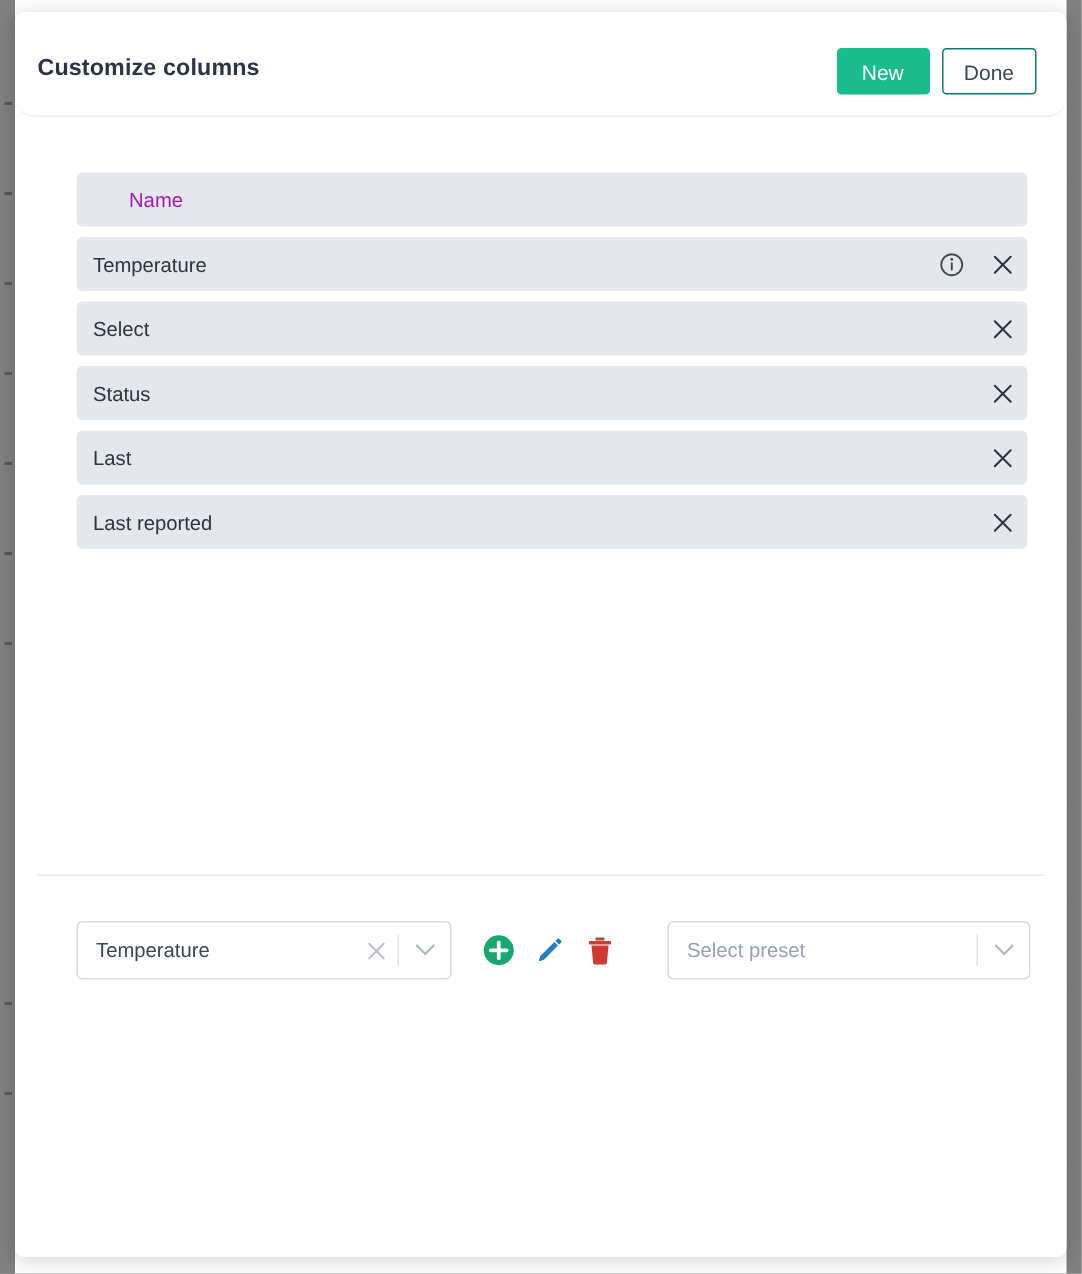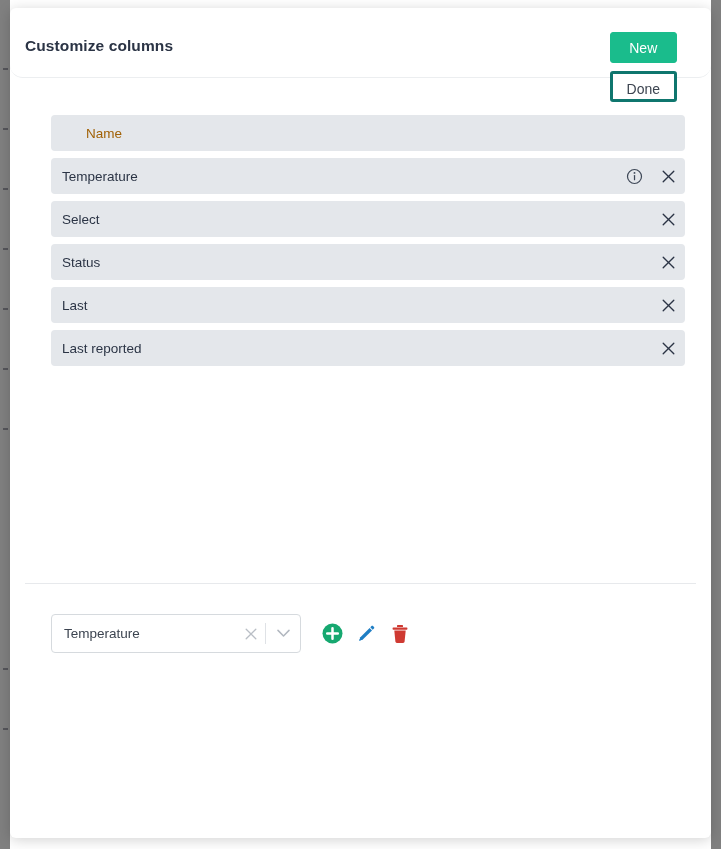--- a/index.html
+++ b/index.html
@@ -76,25 +76,24 @@
     position: absolute;
     left: 15px;
     top: 29px;
     font-size: 15.5px;
     font-weight: 700;
     color: #2b3445;
     letter-spacing: .1px;
   }
   .header-actions {
     position: absolute;
-    right: 34px;
+    right: 20px;
     top: 24px;
     display: flex;
     gap: 8px;
-    flex-direction: column;
   }
   .btn {
     height: 31px;
     min-width: 62px;
     padding: 0 14px;
     font-size: 14px;
     font-family: "Liberation Sans", sans-serif;
     border-radius: 3px;
     cursor: pointer;
     line-height: 31px;
@@ -102,21 +101,21 @@
     box-sizing: border-box;
   }
   .btn-primary {
     background: #1abc8c;
     color: #ffffff;
     border: 1px solid #1abc8c;
   }
   .btn-secondary {
     background: #ffffff;
     color: #3c4450;
-    border: 3px solid #0f766e;
+    border: 1px solid #0f766e;
   }
 
   
   .col-list {
     position: absolute;
     left: 41px;
     top: 107px;
     width: 634px;
   }
   .col-row {
@@ -128,21 +127,21 @@
     display: flex;
     align-items: center;
     cursor: grab;
   }
   .col-label {
     margin-left: 11px;
     font-size: 13.5px;
     color: #2b3445;
   }
   .col-label.placeholder {
-    color: #a16207;
+    color: #a21caf;
     margin-left: 35px;
   }
   .row-icons {
     position: absolute;
     right: 0;
     top: 0;
     height: 36px;
     display: flex;
     align-items: center;
   }
@@ -380,16 +379,25 @@
       <span class="action-icon">
         <svg width="18" height="20" viewBox="0 0 18 20">
           <rect x="6.0" y="1.0" width="6.0" height="2.0" rx="0.6" fill="#cf3a32"></rect>
           <rect x="1.6" y="3.4" width="14.8" height="2.3" rx="0.7" fill="#cf3a32"></rect>
           <path d="M3.3 6.4 H14.7 L13.6 17.6 C13.5 18.5 12.9 19.0 12.1 19.0 H5.9 C5.1 19.0 4.5 18.5 4.4 17.6 Z" fill="#cf3a32"></path>
         </svg>
       </span>
 
     </div>
 
+    <div class="select-box select-preset">
+      <span class="select-value placeholder">Select preset</span>
+      <span class="select-sep"></span>
+      <span class="select-arrow">
+        <svg width="13" height="9" viewBox="0 0 13 9">
+          <path d="M1 1.4 L6.5 7 L12 1.4" fill="none" stroke="#b2b8c0" stroke-width="1.5" stroke-linecap="round" stroke-linejoin="round"></path>
+        </svg>
+      </span>
+    </div>
 
   </div>
 
 </div>
 
 </body></html>

